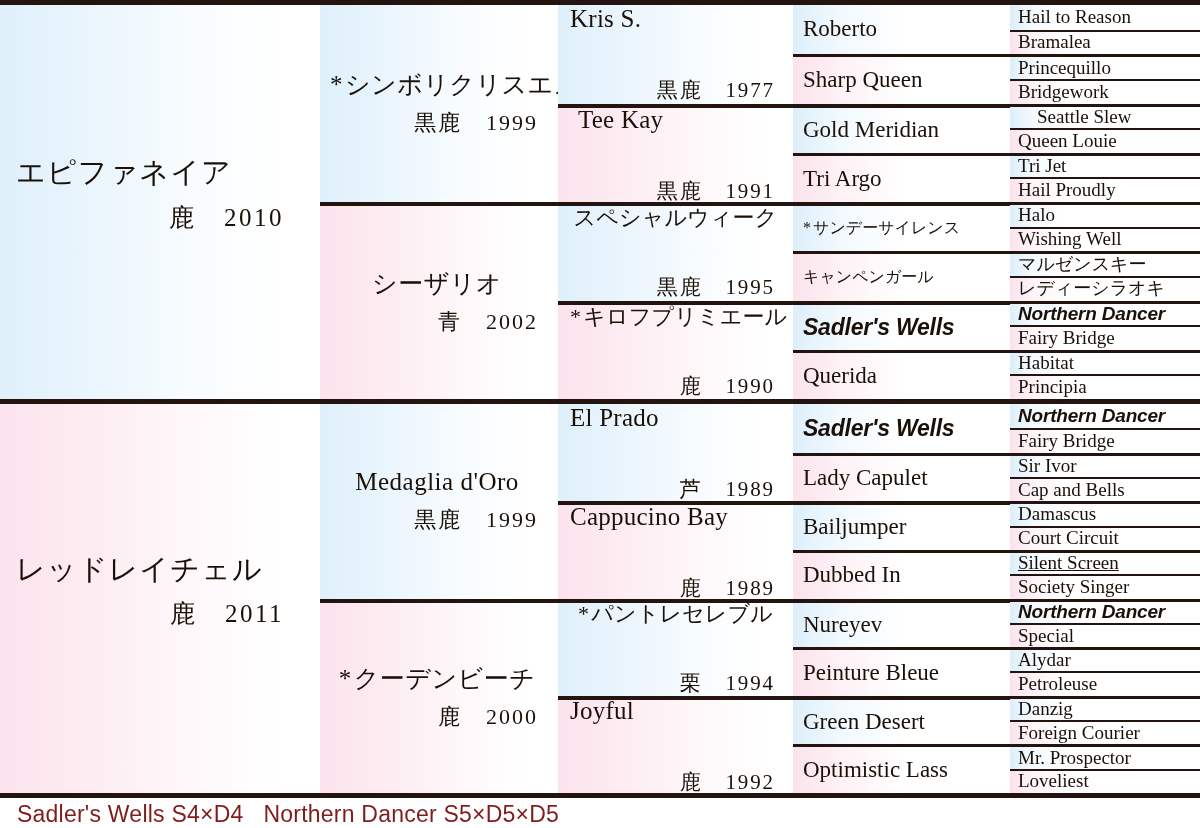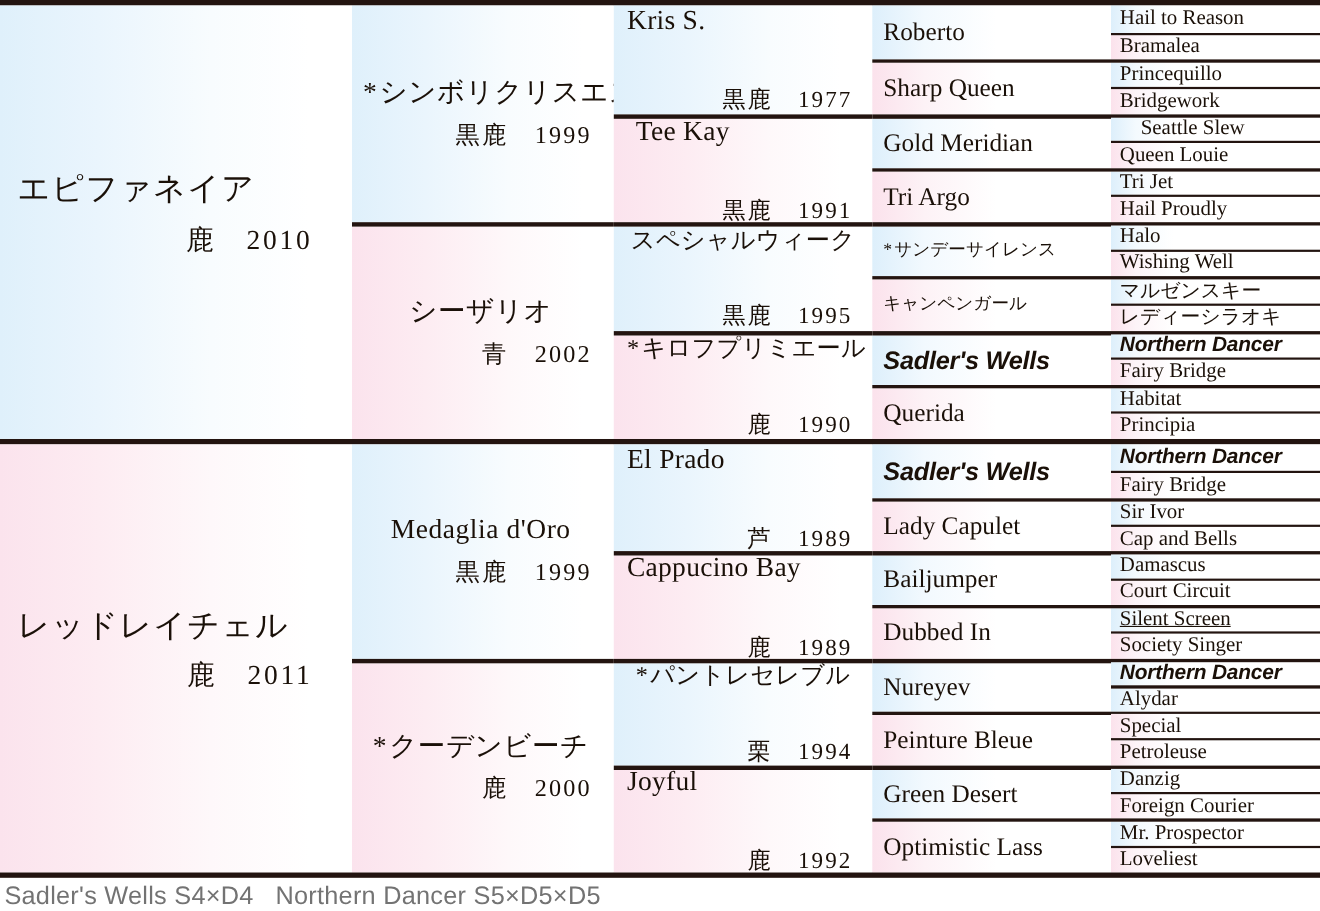--- a/index.html
+++ b/index.html
@@ -94,23 +94,23 @@
   .g5 .inbred{font-size:19px;}
 
   .star{margin-right:2px;}
 
   
   .footer{
     position:absolute;left:0;top:800px;width:1200px;height:28px;
     font-family:"Liberation Sans","DejaVu Sans",sans-serif;
     font-size:23px;
     letter-spacing:.01em;
-    color:#737373;
+    color:#7f1d1d;
     display:flex;align-items:center;
-    padding-left:4px;
+    padding-left:17px;
     box-sizing:border-box;
     white-space:pre;
   }
 </style>
 </head>
 <body>
 
 <div id="root">
 
   <div class="ped">
@@ -310,27 +310,27 @@
           </div>
           <div class="cell tint-b grp" style="height: 6.25%; text-decoration: underline;">
             <span class="nm">Silent Screen</span>
           </div>
           <div class="cell tint-p" style="height: 6.25%;">
             <span class="nm">Society Singer</span>
           </div>
           <div class="cell tint-b grp" style="height: 6.25%;">
             <span class="nm inbred">Northern Dancer</span>
           </div>
+          <div class="cell tint-p" style="height: 6.25%;">
+            <span class="nm">Special</span>
+          </div>
           <div class="cell tint-b grp" style="height: 6.25%;">
             <span class="nm">Alydar</span>
           </div>
           <div class="cell tint-p" style="height: 6.25%;">
-            <span class="nm">Special</span>
-          </div>
-          <div class="cell tint-p" style="height: 6.25%;">
             <span class="nm">Petroleuse</span>
           </div>
           <div class="cell tint-b grp" style="height: 6.25%;">
             <span class="nm">Danzig</span>
           </div>
           <div class="cell tint-p" style="height: 6.25%;">
             <span class="nm">Foreign Courier</span>
           </div>
           <div class="cell tint-b grp" style="height: 6.25%;">
             <span class="nm">Mr. Prospector</span>

